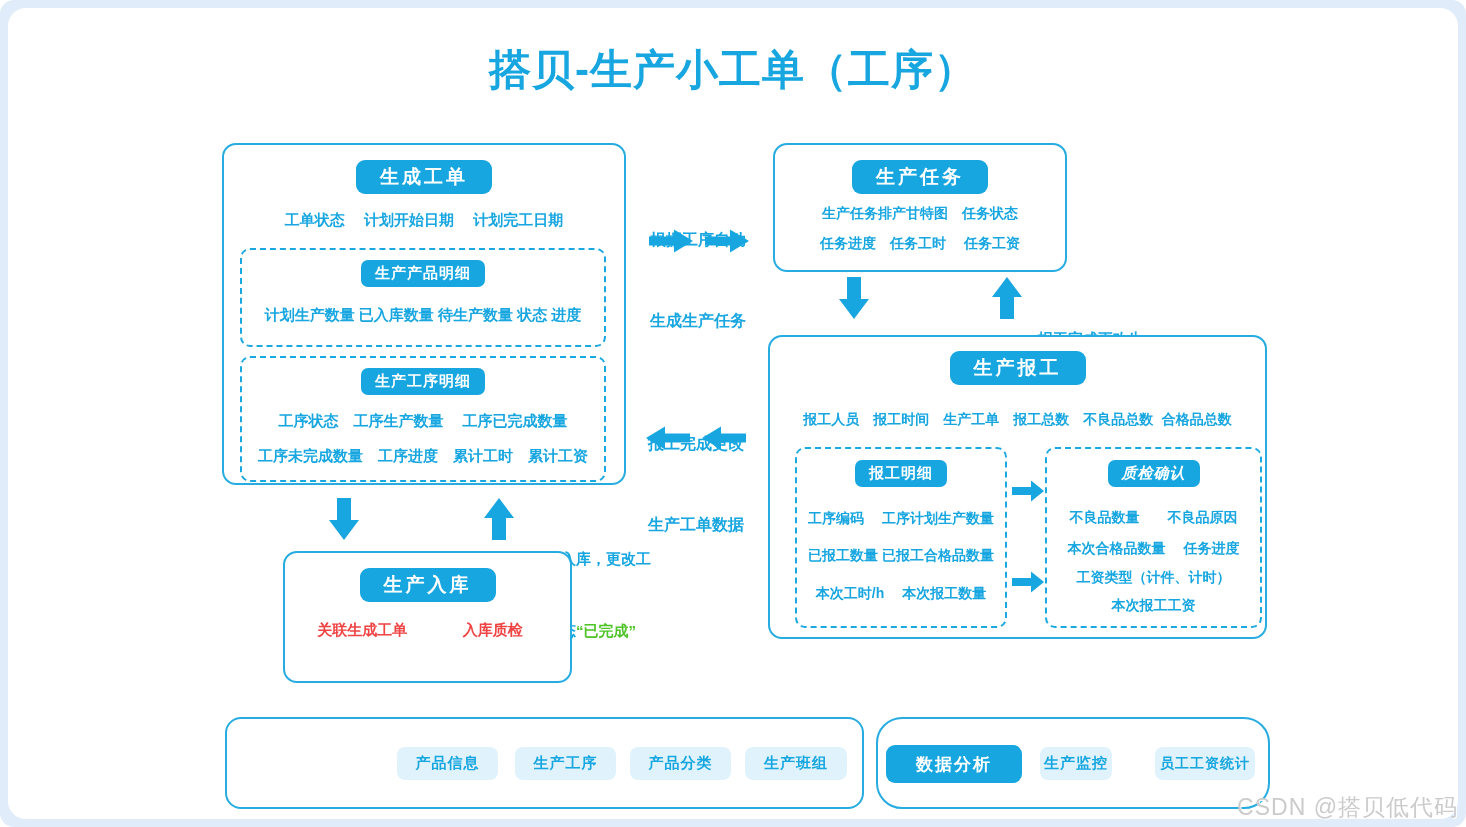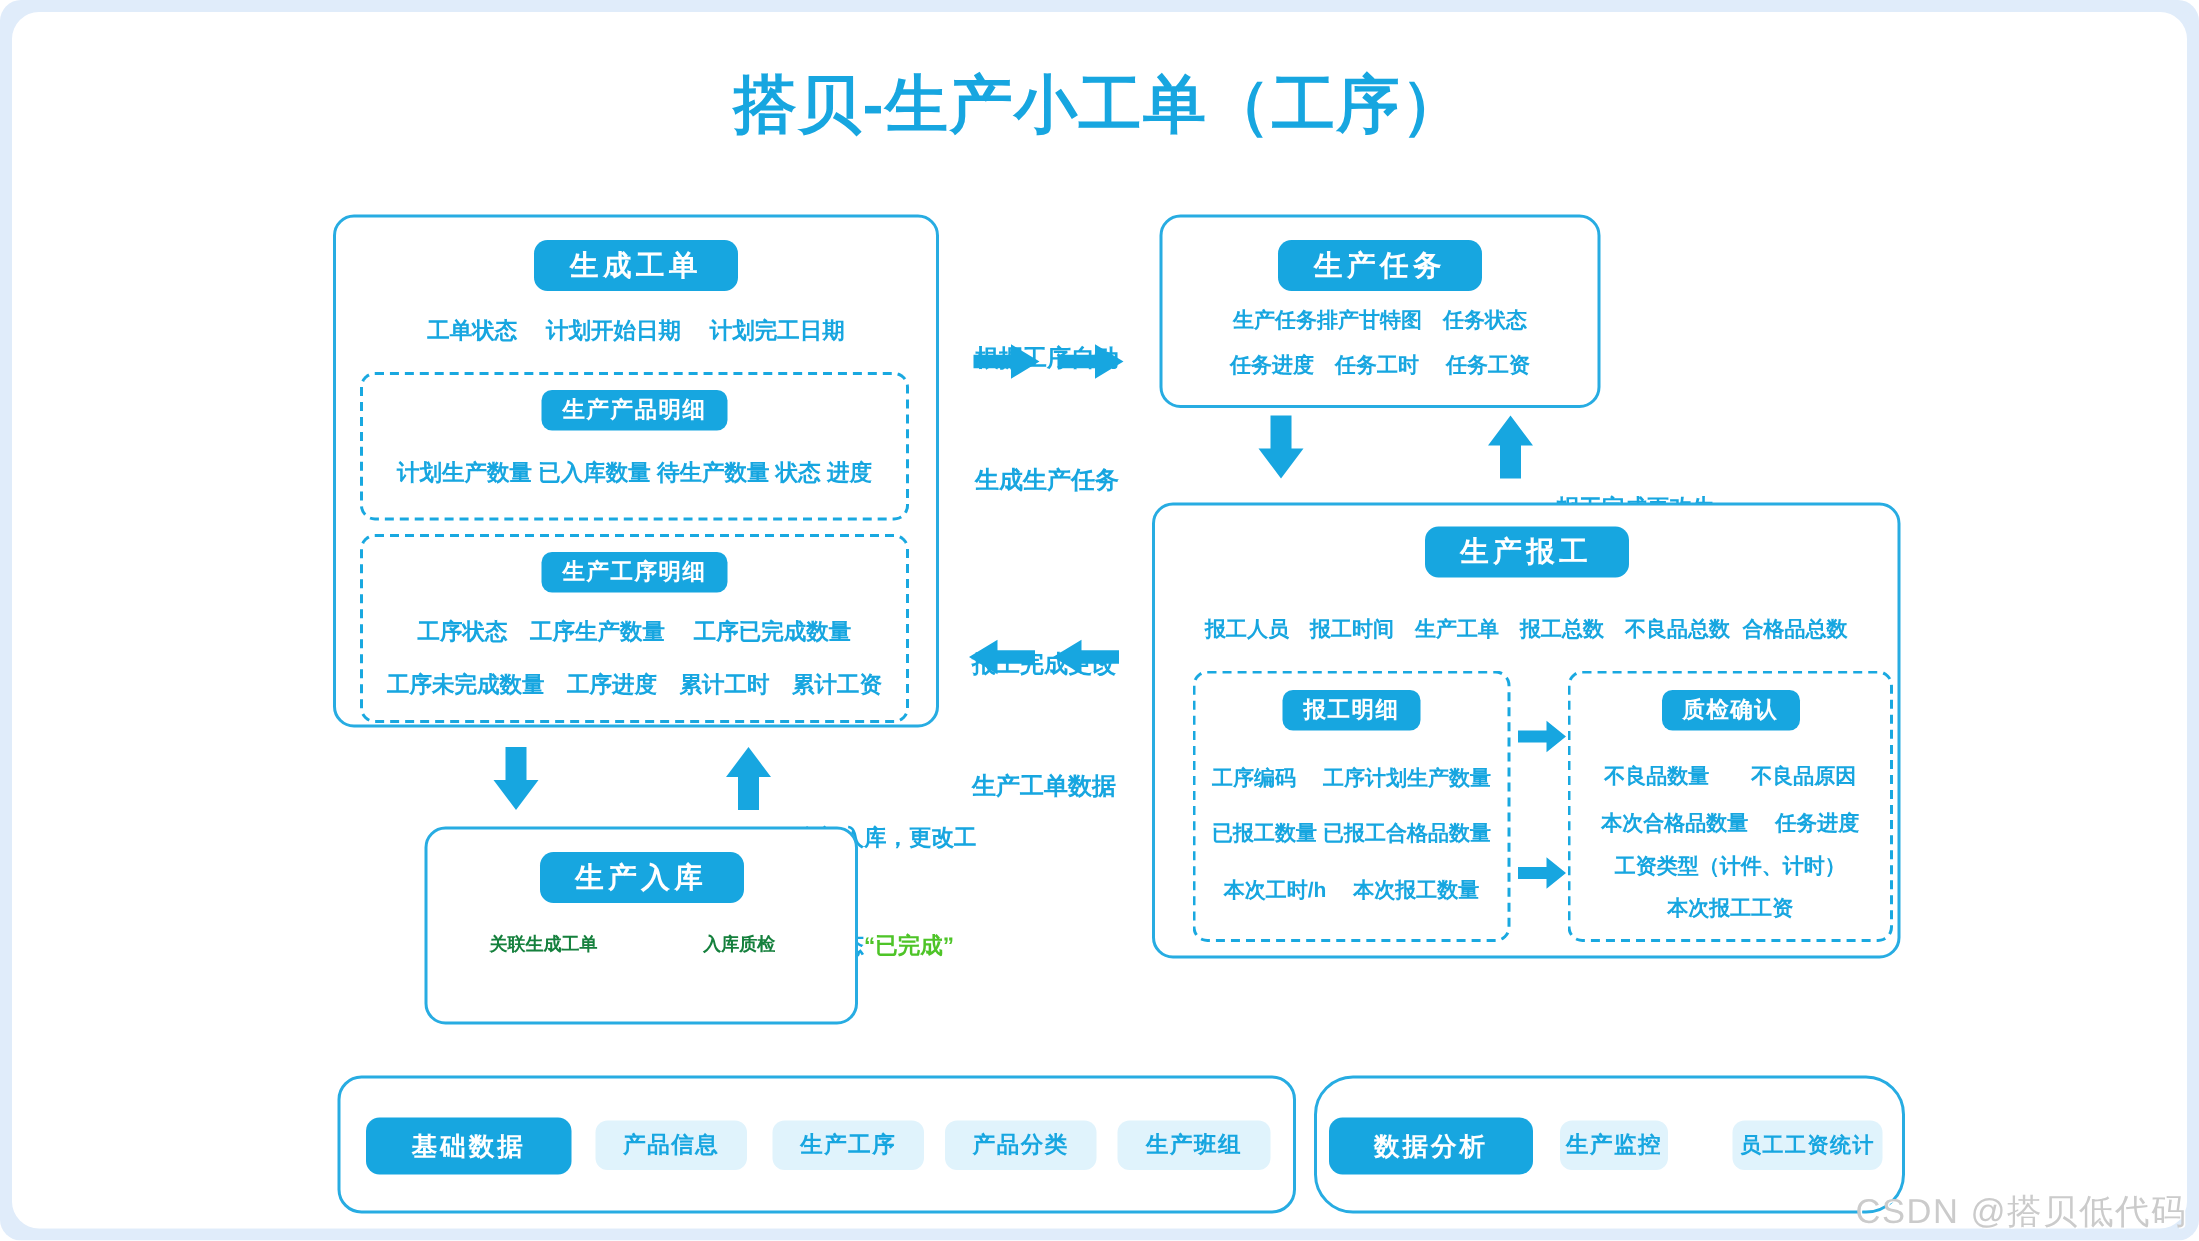--- a/index.html
+++ b/index.html
@@ -20,21 +20,21 @@
   .f15{font-size:15px;} .f14{font-size:14px;}
   .flow-label{position:absolute;color:#17a6e0;font-weight:700;white-space:pre;}
   .arr{position:absolute;color:#17a6e0;line-height:0;}
   .green{color:#4ec428;}
   .panel{position:absolute;border:2px solid #27ace2;border-radius:16px;background:#fff;}
   .btn-solid{position:absolute;background:#17a6e0;color:#fff;font-weight:700;font-size:17px;
              display:flex;align-items:center;justify-content:center;border-radius:9px;letter-spacing:2px;}
   .btn-light{position:absolute;background:#e0f3fc;color:#17a6e0;font-weight:700;font-size:15px;
              display:flex;align-items:center;justify-content:center;border-radius:8px;letter-spacing:1px;}
   .grid2{position:absolute;left:12px;right:12px;display:grid;grid-template-columns:1fr 1fr;
-         color:#15803d;font-weight:700;font-size:12px;text-align:center;}
+         color:#ef4444;font-weight:700;font-size:15px;text-align:center;}
   .watermark{position:absolute;right:8px;bottom:4px;font-size:23px;color:#cbcbcb;
              text-shadow:1px 1px 0 #ffffff;letter-spacing:1px;}
 </style>
 </head>
 <body>
 
 <div class="frame">
   <div class="canvas"></div>
 
   <div class="title">搭贝-生产小工单（工序）</div>
@@ -107,21 +107,21 @@
           <path d="M1 8 H20 V1.5 L33 12 L20 22.5 V16 H1 Z" fill="currentColor"></path>
         </svg>
     </span>
     <span class="arr" style="left:241px;top:233px;">
       <svg width="34" height="24" viewBox="0 0 34 24">
           <path d="M1 8 H20 V1.5 L33 12 L20 22.5 V16 H1 Z" fill="currentColor"></path>
         </svg>
     </span>
 
     <div class="dashed" style="left:275px;top:110px;width:213px;height:177px;">
-      <div class="pill pill-sm" style="top:11px;">质检确认</div>
+      <div class="pill pill-sm" style="top:11px;font-style:italic;">质检确认</div>
       <div class="fields f14" style="top:60px;">不良品数量　　不良品原因</div>
       <div class="fields f14" style="top:91px;">本次合格品数量　 任务进度</div>
       <div class="fields f14" style="top:120px;">工资类型（计件、计时）</div>
       <div class="fields f14" style="top:148px;">本次报工工资</div>
     </div>
   </div>
 
   <div class="flow-label" style="left:634px;top:376px;width:124px;text-align:center;font-size:16px;line-height:27px;">
     <div>报工完成更改</div>
     <div>生产工单数据</div>
@@ -154,21 +154,20 @@
 
   <div class="box" style="left:283px;top:551px;width:285px;height:128px;">
     <div class="pill pill-lg" style="top:15px;">生产入库</div>
     <div class="grid2" style="top:68px;">
       <span>关联生成工单</span>
       <span>入库质检</span>
     </div>
   </div>
 
   <div class="panel" style="left:225px;top:717px;width:635px;height:88px;">
-    <div class="btn-solid" style="left:17px;top:26px;width:137px;height:38px;">基础数据</div>
     <div class="btn-light" style="left:170px;top:28px;width:101px;height:33px;">产品信息</div>
     <div class="btn-light" style="left:288px;top:28px;width:101px;height:33px;">生产工序</div>
     <div class="btn-light" style="left:403px;top:28px;width:101px;height:33px;">产品分类</div>
     <div class="btn-light" style="left:518px;top:28px;width:102px;height:33px;">生产班组</div>
   </div>
 
   <div class="panel" style="left:876px;top:717px;width:390px;height:88px;border-radius:26px;">
     <div class="btn-solid" style="left:8px;top:26px;width:136px;height:38px;">数据分析</div>
     <div class="btn-light" style="left:162px;top:28px;width:72px;height:33px;">生产监控</div>
     <div class="btn-light" style="left:277px;top:28px;width:100px;height:33px;font-size:14px;">员工工资统计</div>

